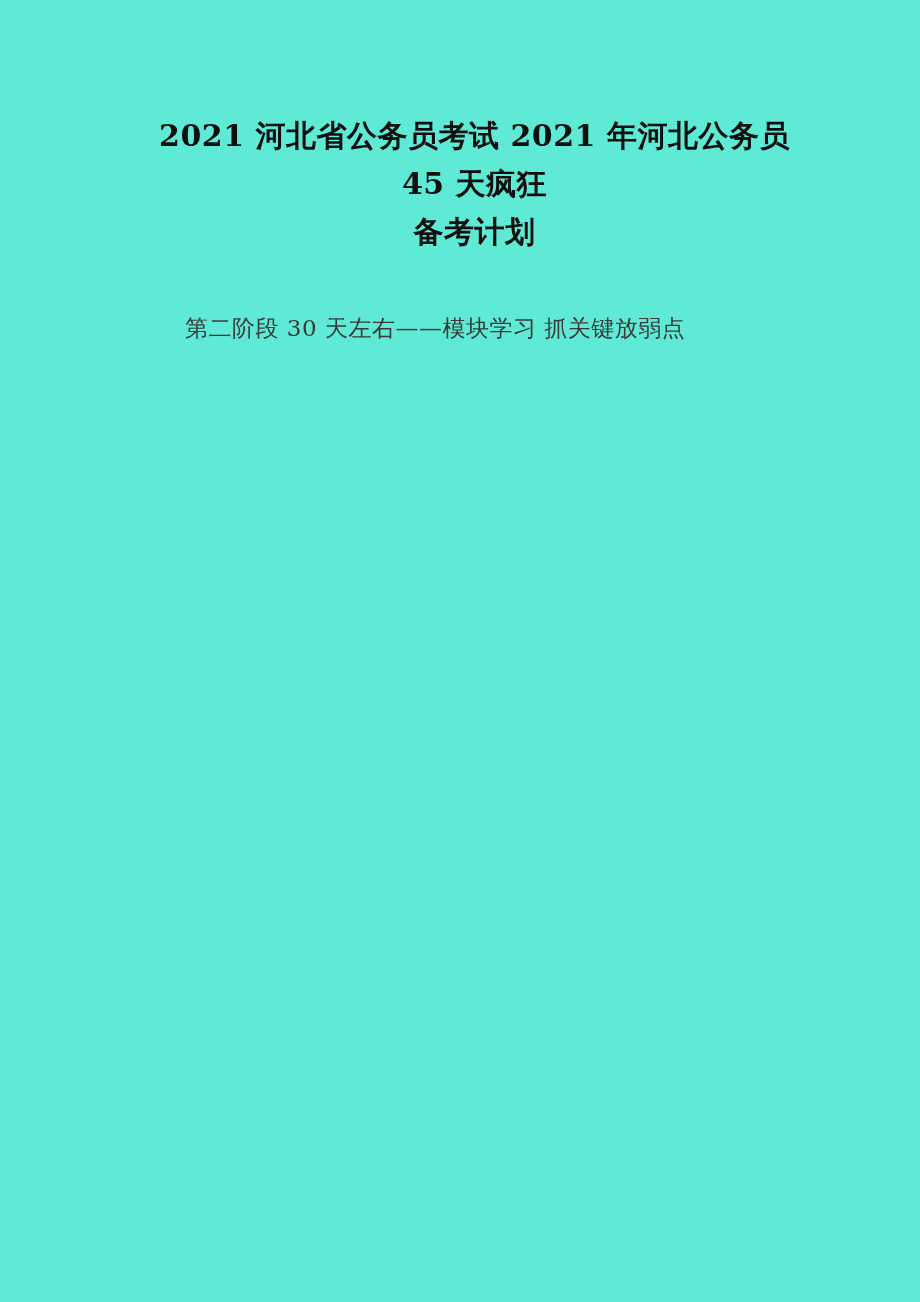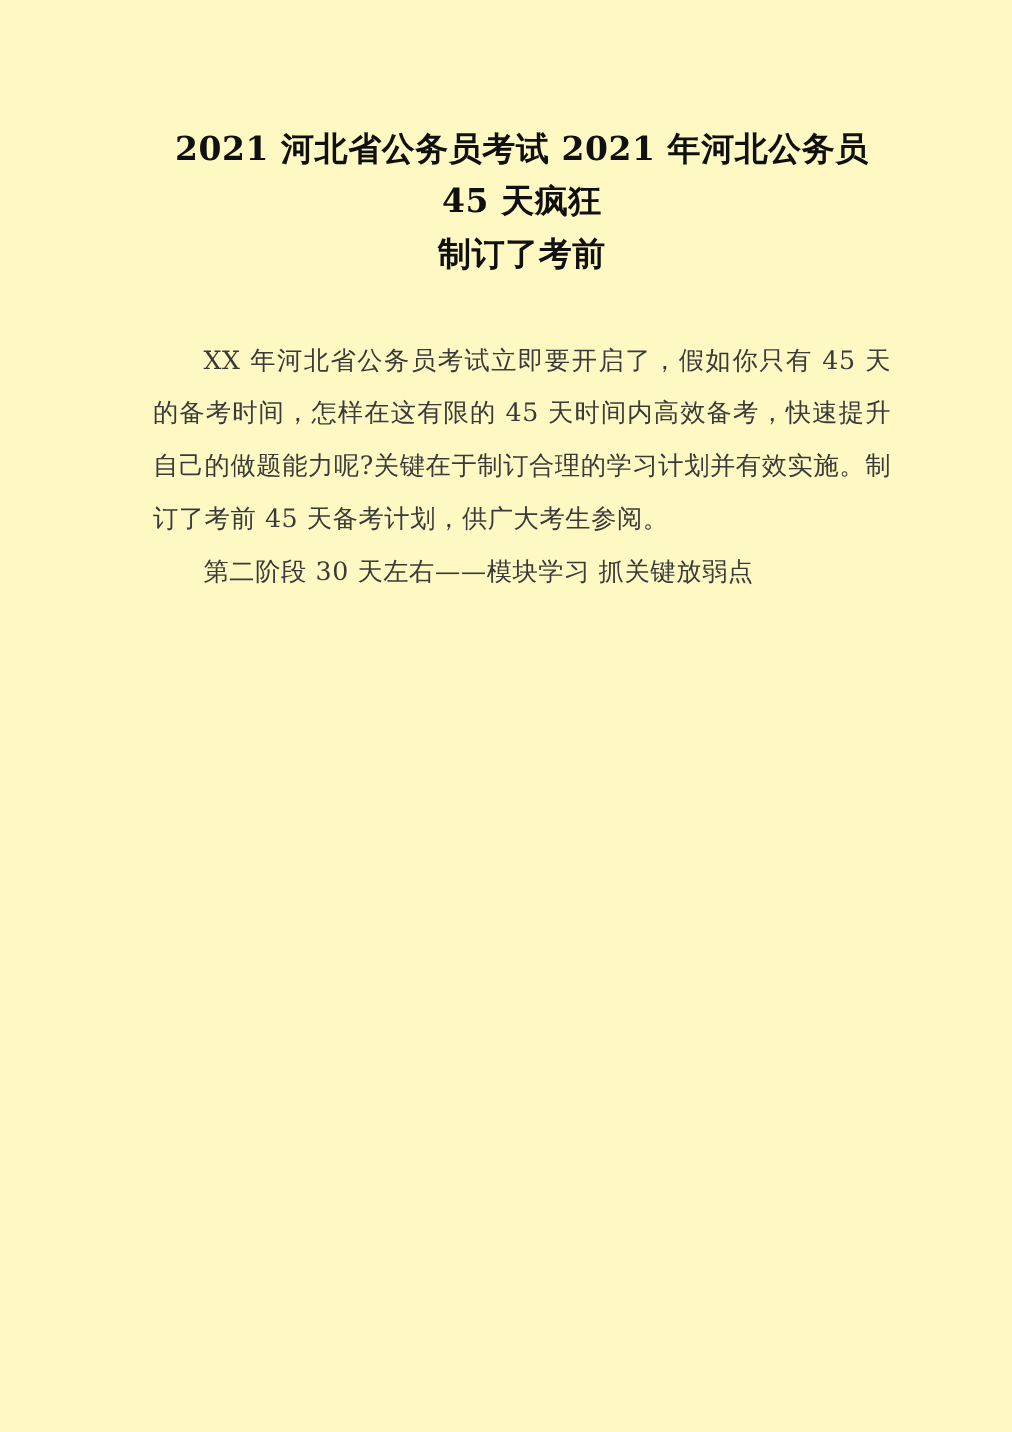--- a/index.html
+++ b/index.html
@@ -9,21 +9,21 @@
   }
   body {
     width: 920px;
     height: 1302px;
     overflow: hidden;
   }
   .page {
     box-sizing: border-box;
     width: 920px;
     height: 1302px;
-    background: #fef9c3;
+    background: #5eead4;
     padding: 112px 110px 0 139px;
     font-family: "DejaVu Serif", "Liberation Serif", serif;
   }
   .doc-title {
     margin: 0 0 48px 0;
     padding: 0;
     font-size: 30px;
     line-height: 48px;
     font-weight: bold;
     color: #101010;
@@ -44,22 +44,21 @@
     letter-spacing: 0.5px;
     word-break: break-all;
   }
 </style>
 </head>
 <body>
 
 <div class="page">
   <h1 class="doc-title">
     <span class="title-line">2021 河北省公务员考试 2021 年河北公务员 45 天疯狂</span>
-    <span class="title-line">制订了考前</span>
+    <span class="title-line">备考计划</span>
   </h1>
 
-  <p class="para">XX 年河北省公务员考试立即要开启了，假如你只有 45 天的备考时间，怎样在这有限的 45 天时间内高效备考，快速提升自己的做题能力呢?关键在于制订合理的学习计划并有效实施。制订了考前 45 天备考计划，供广大考生参阅。</p>
 
 
 
   <p class="para">第二阶段 30 天左右——模块学习 抓关键放弱点</p>
 
 </div>
 
 </body></html>

